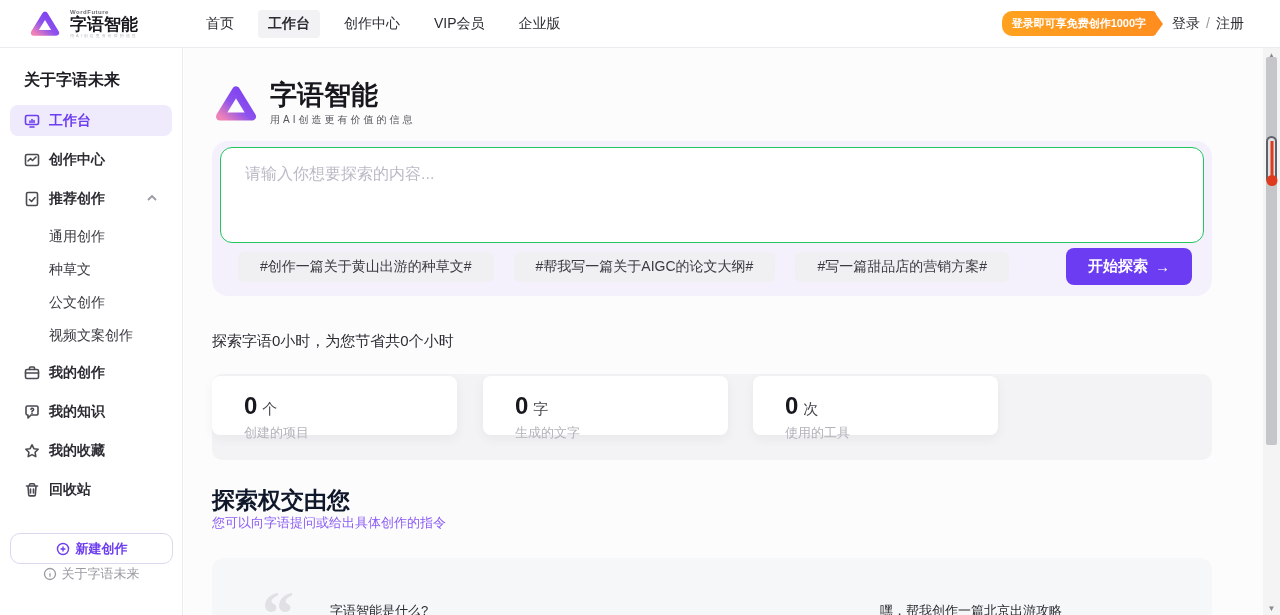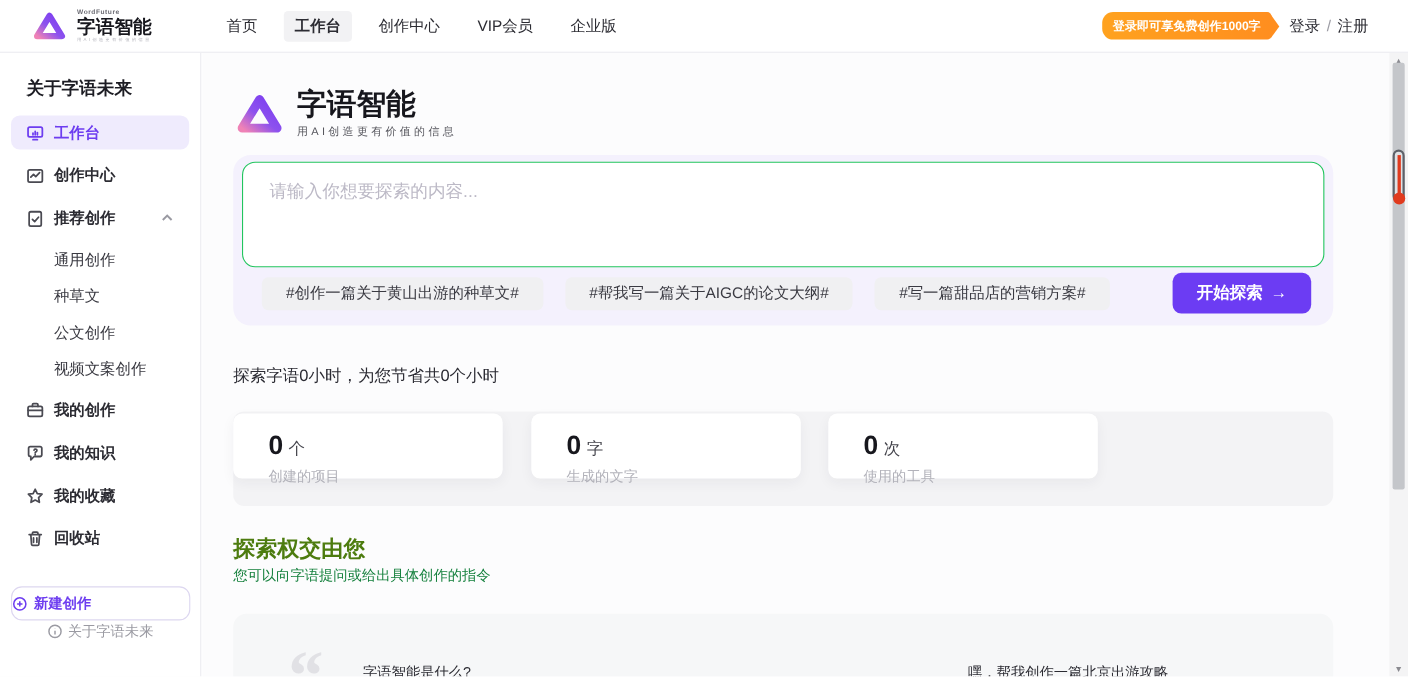--- a/index.html
+++ b/index.html
@@ -28,21 +28,21 @@
   .sidebar { position:absolute; top:48px; left:0; width:183px; height:567px; background:#fff; border-right:1px solid #ececf0; padding:22px 10px 0 10px; }
   .side-header { font-size:16px; font-weight:bold; color:#1d1d24; padding:0 14px 14px 14px; }
   .side-item { display:flex; align-items:center; gap:9px; height:31px; padding:0 14px; border-radius:8px; font-size:14px; font-weight:bold; color:#2c2c33; cursor:pointer; margin-bottom:8px; }
   .side-item .icn { width:16px; height:16px; display:inline-flex; flex:0 0 auto; }
   .side-item .icn svg { width:16px; height:16px; stroke:#4a4a52; fill:none; stroke-width:1.6; stroke-linecap:round; stroke-linejoin:round; }
   .side-item.active { background:#efebfd; color:#6d3df0; }
   .side-item.active .icn svg { stroke:#6d3df0; }
   .side-item .chev { margin-left:auto; }
   .side-item .chev svg { width:12px; height:12px; stroke:#9a9aa2; fill:none; stroke-width:1.8; }
   .side-sub { display:flex; align-items:center; height:30px; padding-left:39px; font-size:14px; color:#3a3a42; cursor:pointer; margin-bottom:3px; }
-  .new-btn { margin:28px 0 0 0; width:163px; height:31px; border:1px solid #ddd7f0; background:#fff; border-radius:10px; display:flex; align-items:center; gap:6px; color:#6d3df0; font-size:13px; font-weight:bold; cursor:pointer; }
+  .new-btn { margin:28px 0 0 0; width:163px; height:31px; border:1px solid #ddd7f0; background:#fff; border-radius:10px; display:flex; align-items:center; justify-content:center; gap:6px; color:#6d3df0; font-size:13px; font-weight:bold; cursor:pointer; }
   .new-btn svg { width:14px; height:14px; stroke:#6d3df0; fill:none; stroke-width:1.6; }
   .about-link { position:absolute; bottom:32px; left:0; width:100%; display:flex; align-items:center; justify-content:center; gap:5px; font-size:13px; color:#9a9aa2; cursor:pointer;font-family:Liberation Serif, serif; }
   .about-link svg { width:14px; height:14px; stroke:#9a9aa2; fill:none; stroke-width:1.5; }
 
   
   .scrollbar { position:absolute; top:48px; right:0; width:17px; height:567px; background:#f4f4f5; }
   .sb-arrow { position:absolute; left:0; width:17px; height:14px; display:flex; align-items:center; justify-content:center; font-size:8px; color:#8a8a90; cursor:pointer; }
   .sb-up { top:0; } .sb-down { bottom:0; }
   .sb-thumb { position:absolute; top:9px; left:3px; width:11px; height:388px; background:#c4c6ca; border-radius:2px; cursor:pointer; }
   .thermo { position:absolute; top:88px; left:3px; width:11px; height:48px; border:2px solid #5d6168; border-radius:6px; background:#dfe1e4; }
@@ -66,22 +66,22 @@
   .chip + .chip { margin-left:20px; }
   .explore-btn { margin-left:auto; background:#6c3cf3; color:#fff; border:none; border-radius:8px; height:37px; padding:0 22px; font-size:15px; font-weight:bold; display:flex; align-items:center; gap:7px; cursor:pointer; font-family:inherit; }
 
   .stats-summary { position:absolute; left:28px; top:284px; font-size:15px; color:#2b2b33; }
   .stats-band { position:absolute; left:28px; top:326px; width:1000px; height:86px; background:#f3f3f5; border-radius:10px; }
   .stat-card { position:absolute; top:2px; width:245px; height:59px; background:#fff; border-radius:8px; box-shadow:0 4px 12px rgba(30,30,60,.05); padding:16px 0 0 32px; }
   .stat-value { font-size:24px; font-weight:800; color:#17171d; }
   .stat-unit { font-size:15px; font-weight:normal; color:#44444c; margin-left:5px; }
   .stat-label { font-size:13px; color:#b2b2ba; margin-top:4px; }
 
-  .section-title { position:absolute; left:28px; top:437px; font-size:20px; font-weight:bold; color:#4d7c0f; }
-  .section-sub { position:absolute; left:28px; top:466px; font-size:13px; color:#15803d; }
+  .section-title { position:absolute; left:28px; top:437px; font-size:23px; font-weight:bold; color:#0f172a; }
+  .section-sub { position:absolute; left:28px; top:466px; font-size:13px; color:#8b5cf6; }
 
   .quote-card { position:absolute; left:28px; top:510px; width:1000px; height:120px; background:#f6f7f8; border-radius:12px; }
   .quote-glyph { position:absolute; left:50px; top:24px; font-family:"Liberation Serif","DejaVu Serif",serif; font-size:64px; line-height:1; color:#e1e1e5; font-weight:bold; }
   .quote-q { position:absolute; top:44px; font-size:13px; color:#2c2c33; }
   .q-left { left:118px; } .q-right { left:668px; }
 </style>
 </head>
 <body>
 
 <svg width="0" height="0" style="position:absolute">

